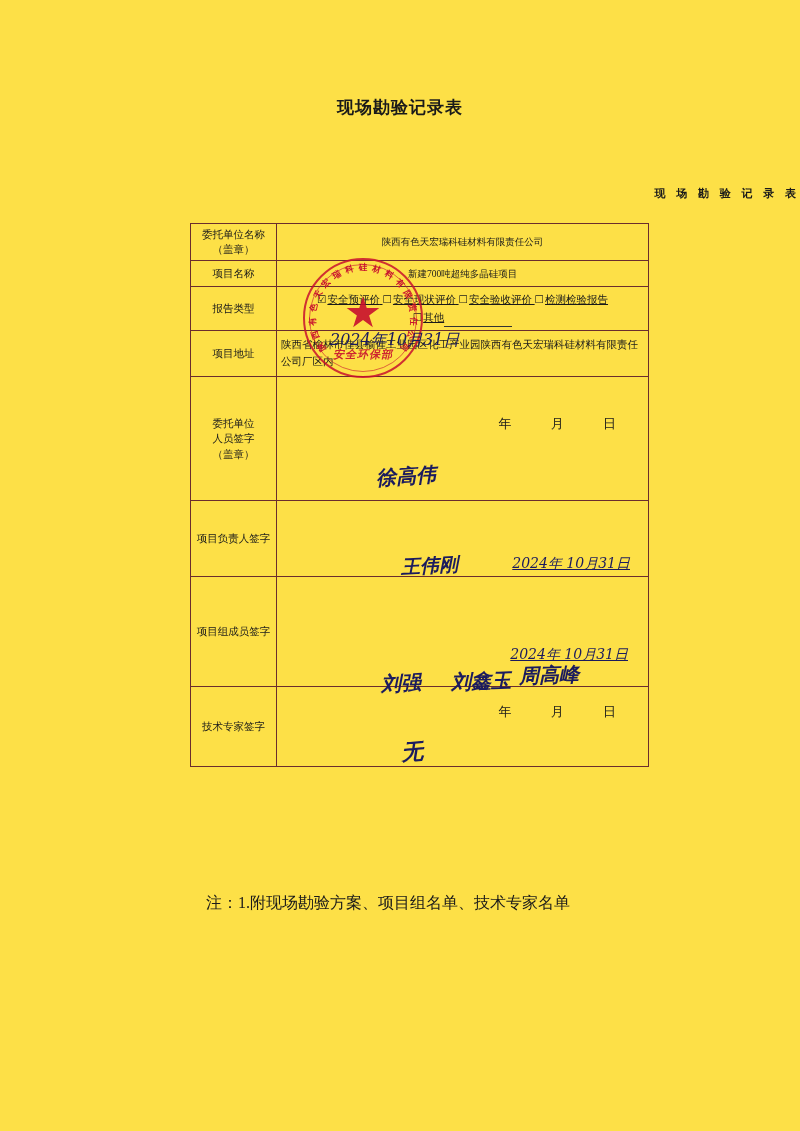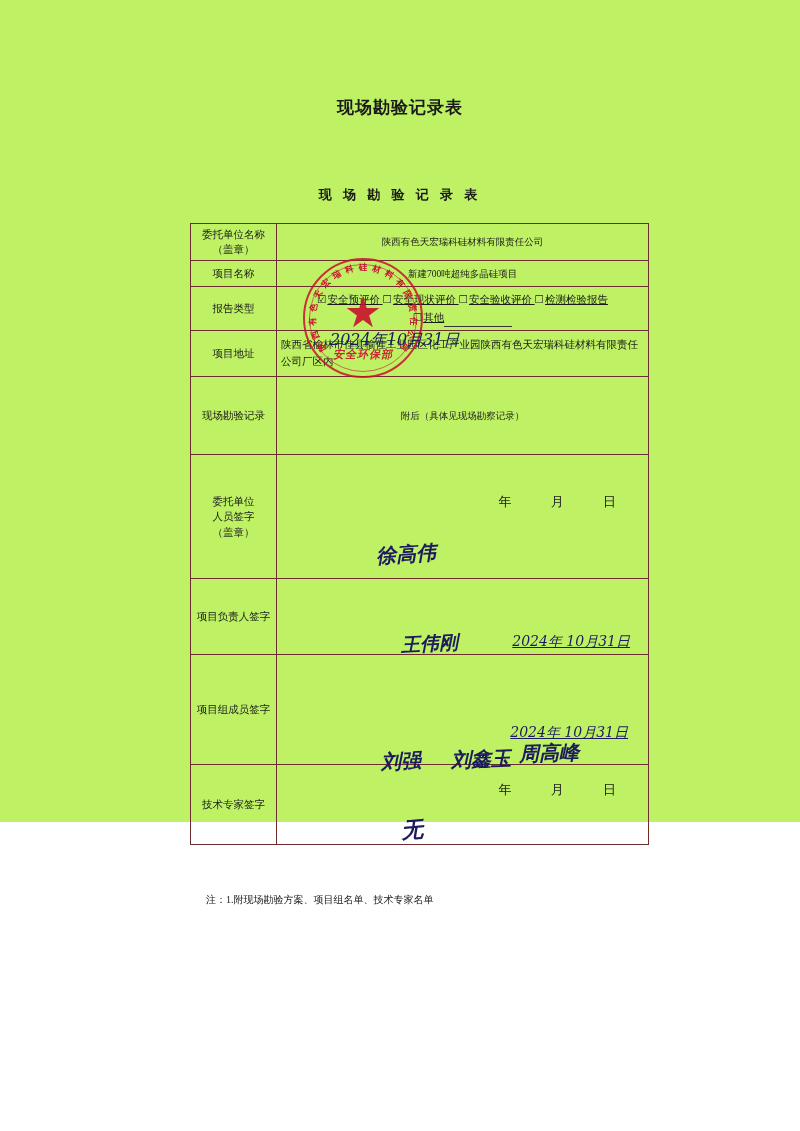--- a/index.html
+++ b/index.html
@@ -12,40 +12,40 @@
     height: 1131px;
     position: relative;
     font-family: "Liberation Serif", "DejaVu Serif", serif;
     color: #1a1a1a;
     overflow: hidden;
   }
   .page {
     position: absolute;
     left: 0; top: 0;
     width: 800px;
-    height: 822px;
-    background: #bef264;
+    height: 1131px;
+    background: #fde047;
   }
   .doc-heading {
     position: absolute;
     top: 96px;
     left: 0;
     width: 800px;
     text-align: center;
     font-size: 17px;
     font-weight: bold;
     letter-spacing: 1px;
   }
   .form-title {
     position: absolute;
     top: 186px;
     left: 0;
     width: 800px;
-    text-align: center;
-    font-size: 13px;
+    text-align: right;
+    font-size: 11px;
     font-weight: bold;
     letter-spacing: 4px;
   }
   table.form {
     position: absolute;
     left: 190px;
     top: 223px;
     width: 458px;
     border-collapse: collapse;
     table-layout: fixed;
@@ -92,21 +92,21 @@
     display: inline-block;
     border-bottom: 1px solid #333;
     width: 68px;
     height: 11px;
     vertical-align: bottom;
   }
   .note {
     position: absolute;
     left: 206px;
     top: 893px;
-    font-size: 10px;
+    font-size: 16px;
     text-align: right;
   }
 
   
   .sig {
     font-family: "DejaVu Serif", serif;
     font-style: italic;
     color: #1b1b5e;
     font-weight: bold;
     position: absolute;
@@ -302,26 +302,20 @@
             <span class="chk">☐</span><span>其他</span><span class="underline-blank"></span>
           </div>
         </td>
       </tr>
 
       <tr class="row-h-3">
         <td class="label">项目地址</td>
         <td class="addr">陕西省榆林市佳县榆佳工业园区化工产业园陕西有色天宏瑞科硅材料有限责任公司厂区内</td>
       </tr>
 
-      <tr class="row-h-5">
-        <td class="label">现场勘验记录</td>
-        <td class="value left-pad">
-          <span class="v-center-small">附后（具体见现场勘察记录）</span>
-        </td>
-      </tr>
 
       <tr class="row-h-6">
         <td class="label">
           <div>委托单位</div>
           <div>人员签字</div>
           <div>（盖章）</div>
         </td>
         <td class="value">
           <div class="cell-rel">
             <span class="sig sig-1">徐高伟</span>

